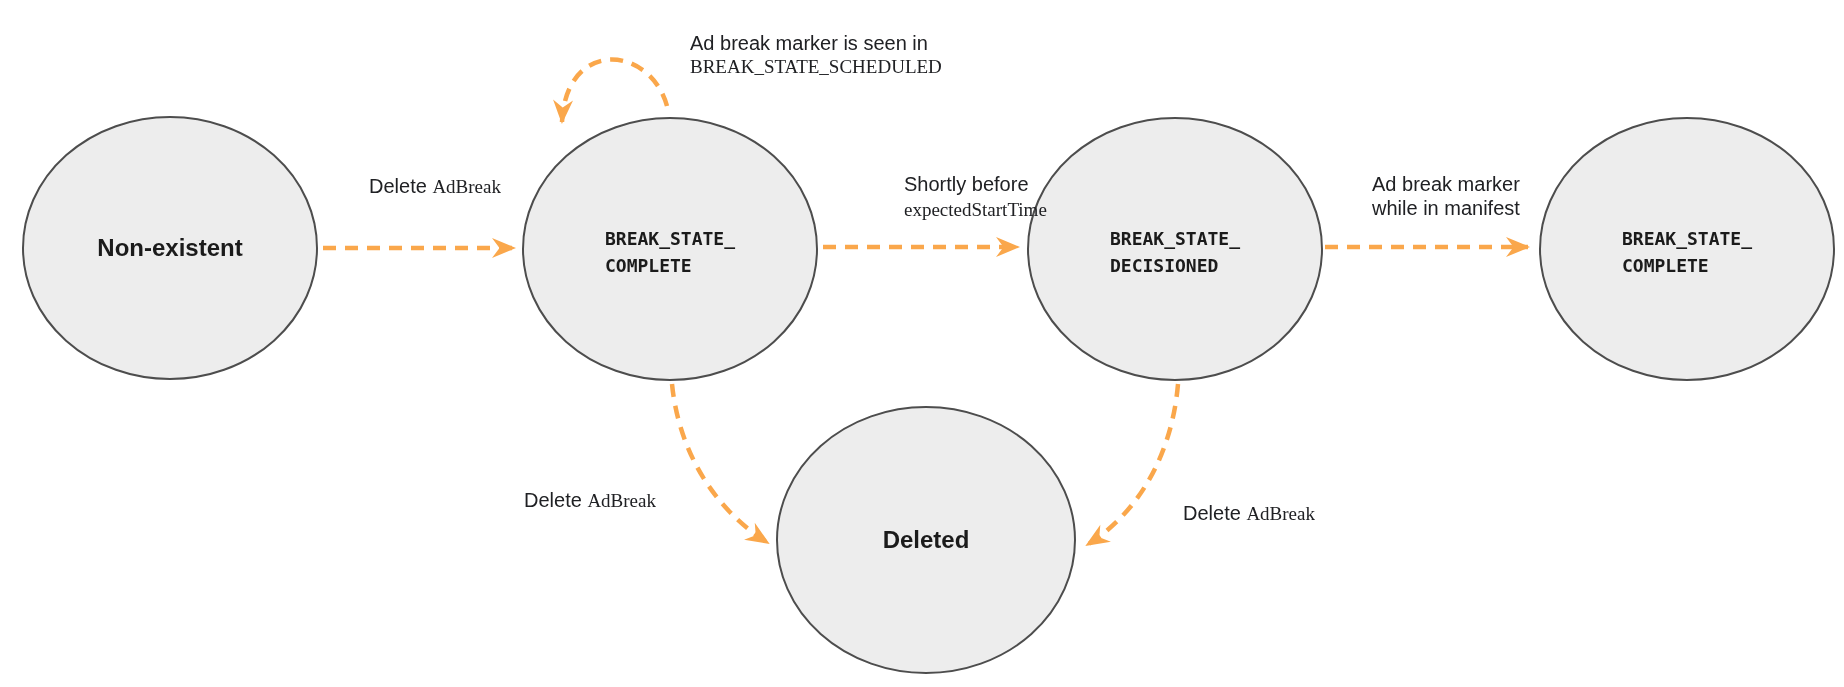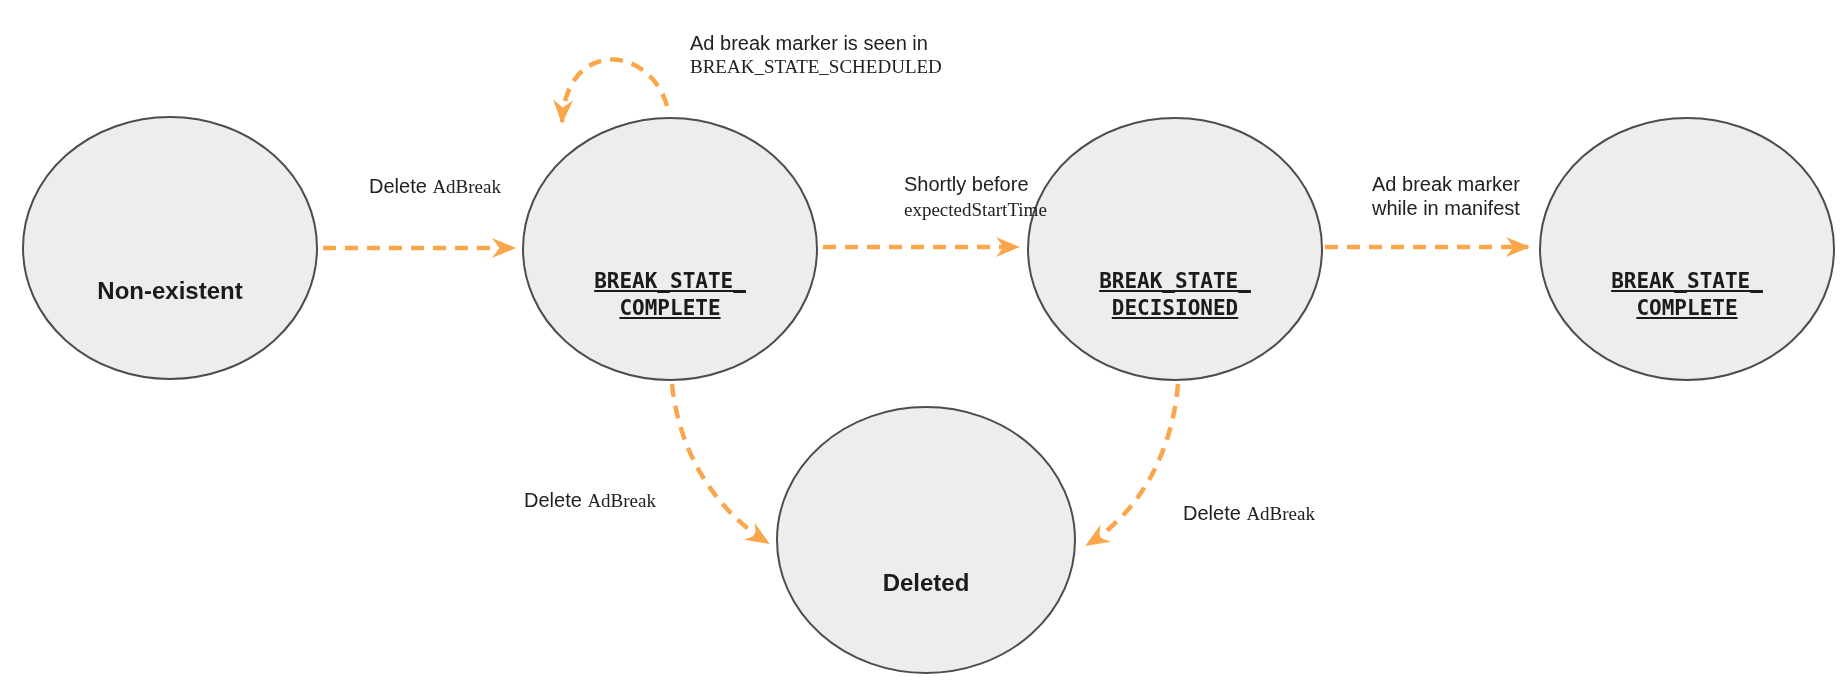--- a/index.html
+++ b/index.html
@@ -12,25 +12,25 @@
   body{
     width:1844px;height:687px;background:#ffffff;position:relative;
     font-family:"Liberation Sans",sans-serif;overflow:hidden;
   }
   .canvas{position:absolute;inset:0;}
   svg{position:absolute;left:0;top:0;}
   .node{fill:var(--node-fill);stroke:var(--node-border);stroke-width:2px;}
   .edge{fill:none;stroke:var(--arrow);stroke-width:4.5px;stroke-dasharray:13 9;}
   .arrowhead-fill{fill:var(--arrow);stroke:none;}
   .state-label{
-    position:absolute;transform:translate(-50%,-50%);text-align:center;
-    color:var(--text);font-weight:bold;white-space:nowrap;margin-top:43px;
+    position:absolute;transform:translate(-50%,-50%);text-align:left;
+    color:var(--text);font-weight:bold;white-space:nowrap;
   }
   .state-sans{font-size:24px;font-family:"Liberation Sans",sans-serif;}
-  .state-mono{font-size:21px;line-height:27px;font-family:"DejaVu Sans Mono",monospace;text-decoration:underline;}
+  .state-mono{font-size:18px;line-height:27px;font-family:"DejaVu Sans Mono",monospace;}
   .edge-label{
     position:absolute;color:#202124;font-size:20px;line-height:24px;white-space:nowrap;
   }
   .code{font-family:Liberation Serif, serif;font-size:19px;}
   .center-anchor{transform:translate(-50%,-50%);}
   .mid-anchor{transform:translateY(-50%);}
   #lbl-self-loop{line-height:23px;}
   #lbl-shortly{line-height:25px;}
 </style>
 </head>

